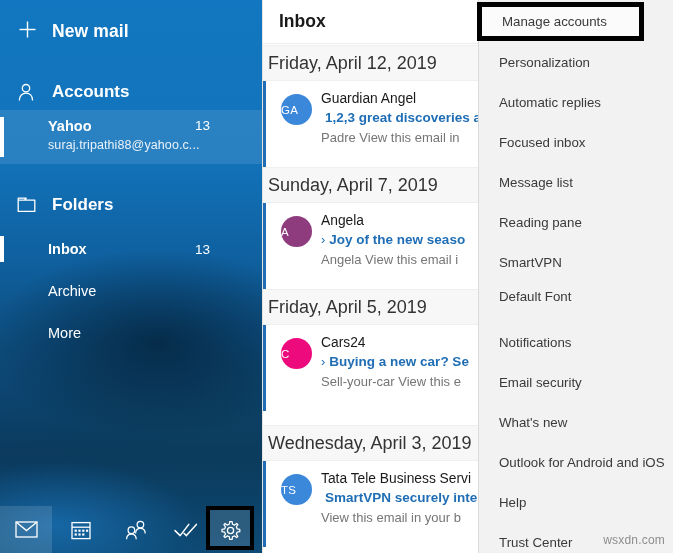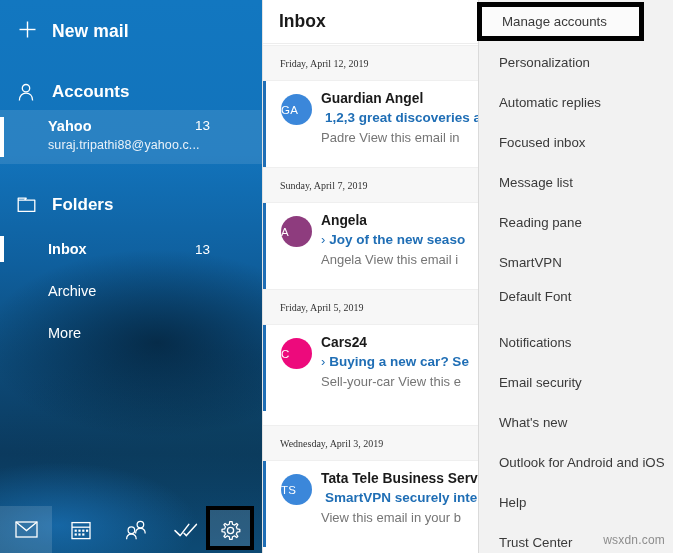--- a/index.html
+++ b/index.html
@@ -133,46 +133,45 @@
     background: #ffffff;
     border-bottom: 1px solid #ededed;
   }
   .ml-title { font-size: 17.5px; font-weight: bold; color: #1a1a1a; }
 
   .date-sep {
     position: absolute; left: 0;
     width: 216px; height: 36px;
     background: #f7f7f7;
     display: flex; align-items: center;
-    padding-left: 17px;
-    font-size: 10px; color: #333333;
+    padding-left: 5px;
+    font-size: 18px; color: #333333;
     border-top: 1px solid #efefef;
     border-bottom: 1px solid #efefef;
-    font-family: Liberation Serif, serif;
   }
 
   .msg-item {
     position: absolute; left: 0;
     width: 216px; height: 86px;
     background: #ffffff;
   }
   .msg-unread-bar {
     position: absolute; left: 0; top: 0;
     width: 3px; height: 86px;
     background: #1f6eb5;
   }
   .msg-avatar {
     position: absolute; left: 18px; top: 13px;
     width: 31px; height: 31px; border-radius: 50%;
     display: flex; align-items: center; justify-content: flex-start;
     color: #ffffff; font-size: 11.5px; letter-spacing: 0.2px;
   }
   .msg-body { position: absolute; left: 58px; top: 8px; right: 0; }
   .msg-sender {
-    font-size: 13.8px; font-weight: bold; color: #1a1a1a;
+    font-size: 13.8px; font-weight: normal; color: #1a1a1a;
     white-space: nowrap; line-height: 19px;
   }
   .msg-subject {
     font-size: 13.5px; font-weight: bold; color: #1f6eb5;
     white-space: nowrap; line-height: 20px;
   }
   .msg-chev { font-weight: normal; margin-right: 4px; font-size: 13px; }
   .msg-preview {
     font-size: 13px; color: #757575; white-space: nowrap; line-height: 19px;
   }

